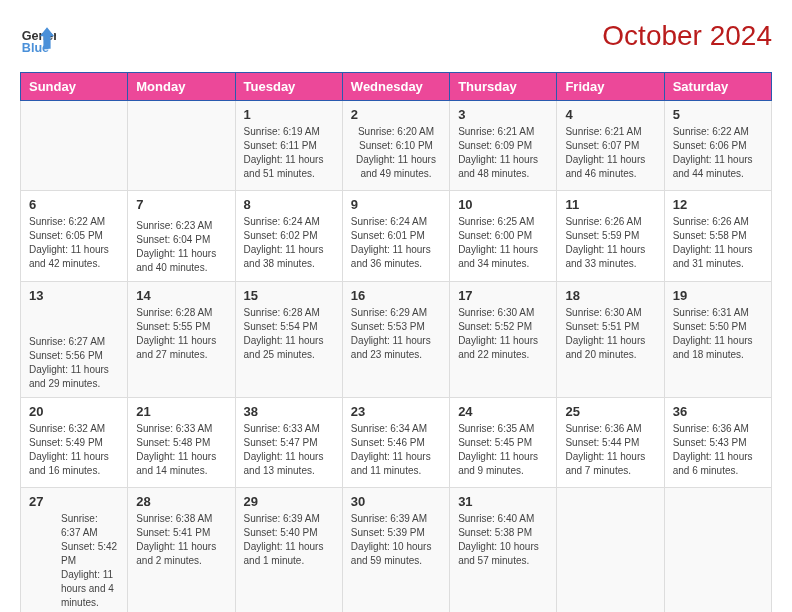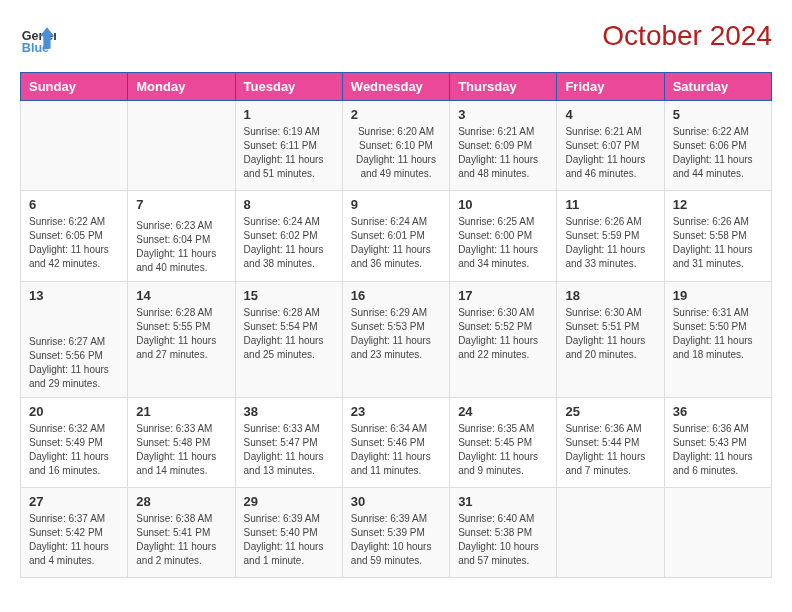--- a/index.html
+++ b/index.html
@@ -272,21 +272,21 @@
         <td>
           <div class="day-num">36</div>
           <div class="day-info" style="white-space: pre-line;">Sunrise: 6:36 AM
 Sunset: 5:43 PM
 Daylight: 11 hours and 6 minutes.</div>
         </td>
       </tr>
       <tr>
         <td>
           <div class="day-num">27</div>
-          <div class="day-info" style="white-space: pre-line;">Sunrise: 6:37 AM
+          <div class="day-info" style="white-space: pre-line; margin-left: 32px;">Sunrise: 6:37 AM
 Sunset: 5:42 PM
 Daylight: 11 hours and 4 minutes.</div>
         </td>
         <td>
           <div class="day-num">28</div>
           <div class="day-info" style="white-space: pre-line;">Sunrise: 6:38 AM
 Sunset: 5:41 PM
 Daylight: 11 hours and 2 minutes.</div>
         </td>
         <td>

